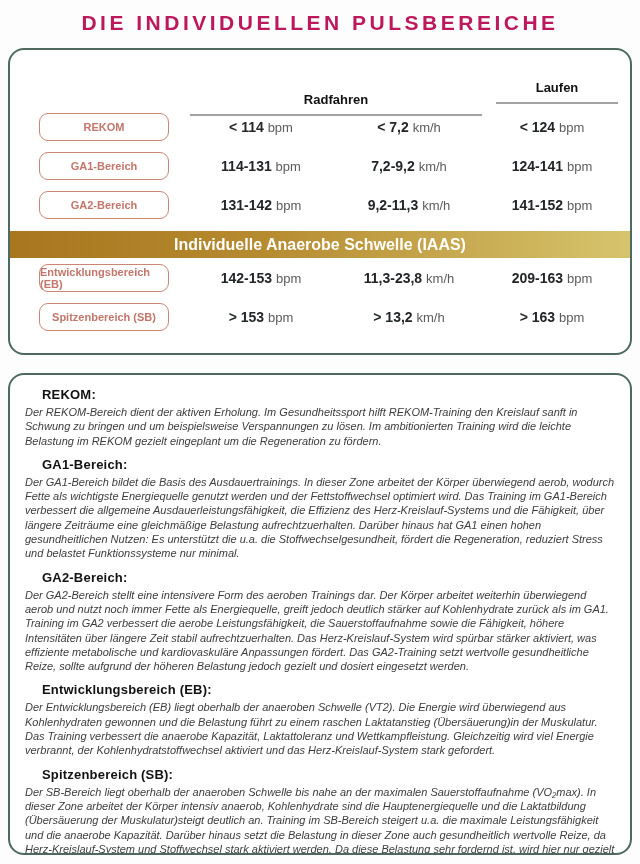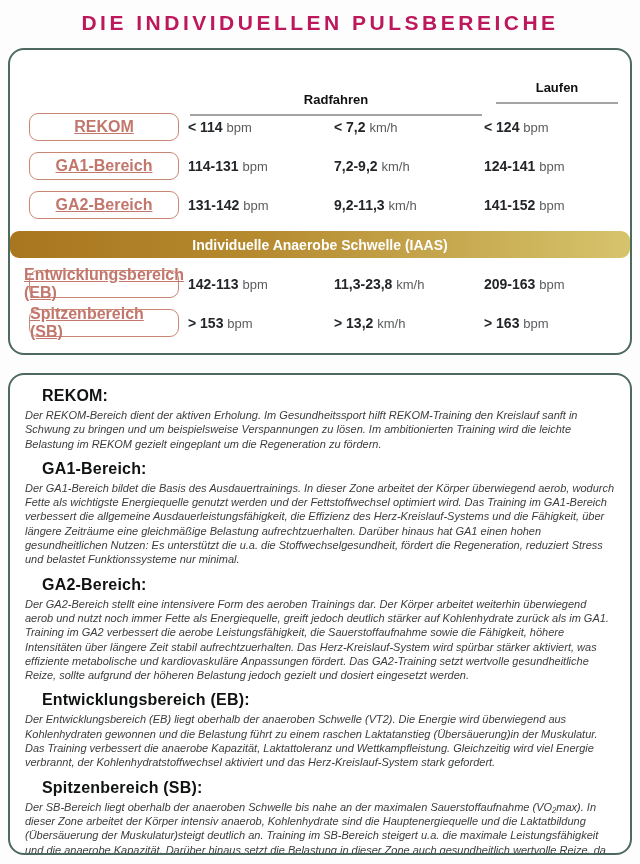--- a/index.html
+++ b/index.html
@@ -52,65 +52,62 @@
     border-bottom: 2px solid #a3a3a3;
     padding-bottom: 7px;
   }
   .span-cycling { grid-column: 2 / 4; margin: 0 2px; }
   .span-running { grid-column: 4 / 5; margin: 0 2px 12px 12px; }
 
   .t-row { height: 39px; }
 
   .zone-box {
     height: 28px;
-    margin: 0 9px;
+    margin: 0 19px;
     border: 1.5px solid #cb8673;
     border-radius: 9px;
     display: flex;
     align-items: center;
     justify-content: center;
-    font-size: 16px;
+    font-size: 11px;
     font-weight: 700;
     color: #c3766b;
     background: #fff;
-    text-decoration: underline;
   }
   .cell {
-    text-align: left;
+    text-align: center;
     font-size: 14px;
     font-weight: 700;
     color: #232629;
     white-space: nowrap;
   }
   .cell .unit {
     font-weight: 400;
     color: #5a5b5e;
     font-size: 13px;
   }
 
   .threshold-banner {
     margin-top: 7px;
-    margin-bottom: 6px;
     height: 27px;
     width: 100%;
     background: linear-gradient(90deg, #a8761e 0%, #b68a2f 40%, #d6c46c 100%);
     color: #ffffff;
-    font-size: 14px;
+    font-size: 16px;
     font-weight: 700;
     display: flex;
     align-items: center;
     justify-content: center;
-    border-radius: 9px;
   }
 
   
   .section { margin-bottom: 9px; }
   .section:last-child { margin-bottom: 0; }
   .section h3 {
-    font-size: 16px;
+    font-size: 13px;
     font-weight: 800;
     color: #101311;
     margin-bottom: 3px;
     letter-spacing: 0.2px;
     padding-left: 17px;
   }
   .section p {
     font-size: 11px;
     line-height: 1.3;
     color: #3b3d3c;
@@ -148,21 +145,21 @@
     <div class="zone-box">GA2-Bereich</div>
     <div class="cell"><span>131-142</span> <span class="unit">bpm</span></div>
     <div class="cell"><span>9,2-11,3</span> <span class="unit">km/h</span></div>
     <div class="cell"><span>141-152</span> <span class="unit">bpm</span></div>
   </div>
 
   <div class="threshold-banner">Individuelle Anaerobe Schwelle (IAAS)</div>
 
   <div class="t-grid t-row">
     <div class="zone-box">Entwicklungsbereich (EB)</div>
-    <div class="cell"><span>142-113</span> <span class="unit">bpm</span></div>
+    <div class="cell"><span>142-153</span> <span class="unit">bpm</span></div>
     <div class="cell"><span>11,3-23,8</span> <span class="unit">km/h</span></div>
     <div class="cell"><span>209-163</span> <span class="unit">bpm</span></div>
   </div>
 
   <div class="t-grid t-row">
     <div class="zone-box">Spitzenbereich (SB)</div>
     <div class="cell"><span>&gt; 153</span> <span class="unit">bpm</span></div>
     <div class="cell"><span>&gt; 13,2</span> <span class="unit">km/h</span></div>
     <div class="cell"><span>&gt; 163</span> <span class="unit">bpm</span></div>
   </div>

